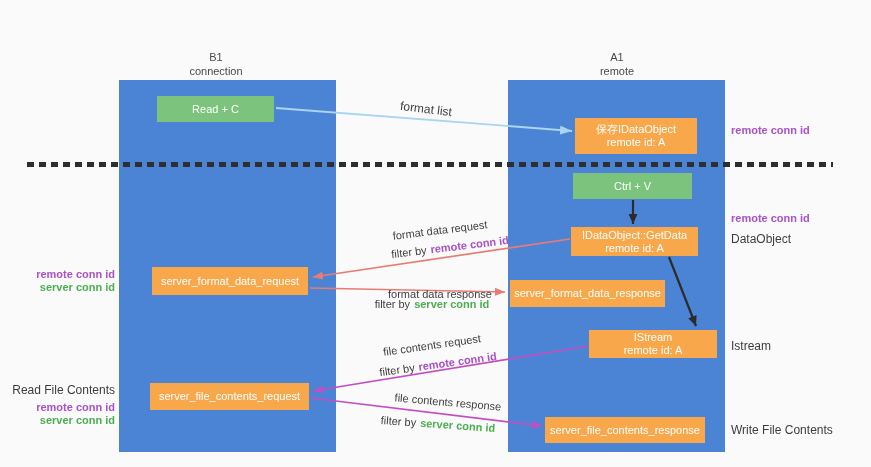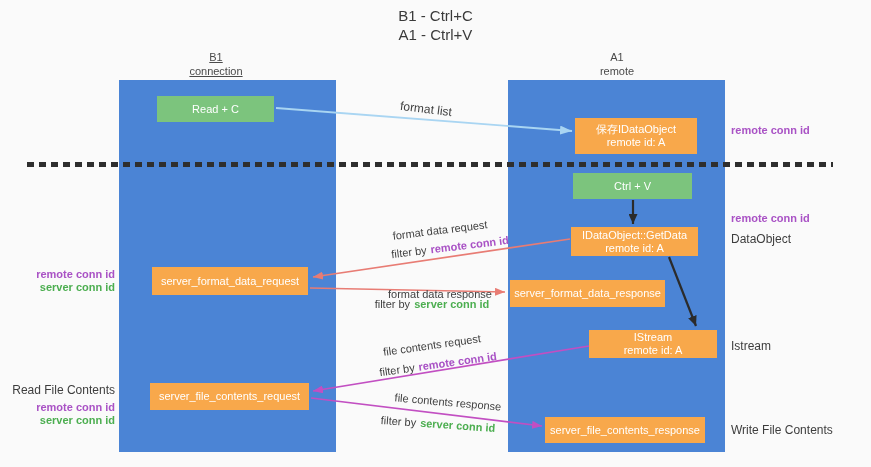--- a/index.html
+++ b/index.html
@@ -40,26 +40,22 @@
   .plain { font-size:12px; color:#3d3d3d;text-align:center; }
   .p { color:#a952c5; font-weight:bold; }
   .g { color:#4cae50; font-weight:bold; }
   .filter-val { margin-left:4px; }
 </style>
 </head>
 <body>
 
 <div class="canvas">
 
-  <div class="title">
-    <div>B1 - Ctrl+C</div>
-    <div>A1 - Ctrl+V</div>
-  </div>
 
-  <div class="col-header" style="left:156px;text-decoration:underline;">
+  <div class="col-header" style="left:156px;">
     <div>B1</div>
     <div>connection</div>
   </div>
   <div class="col-header" style="left:557px;">
     <div>A1</div>
     <div>remote</div>
   </div>
 
   <div class="col" style="left:119px;"></div>
   <div class="col" style="left:508px;"></div>

